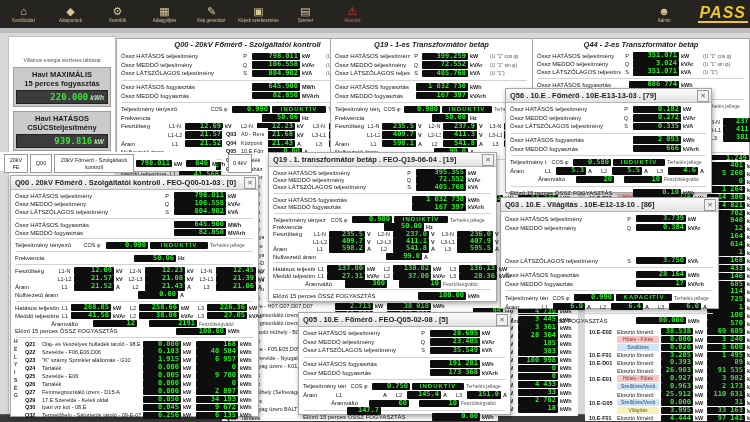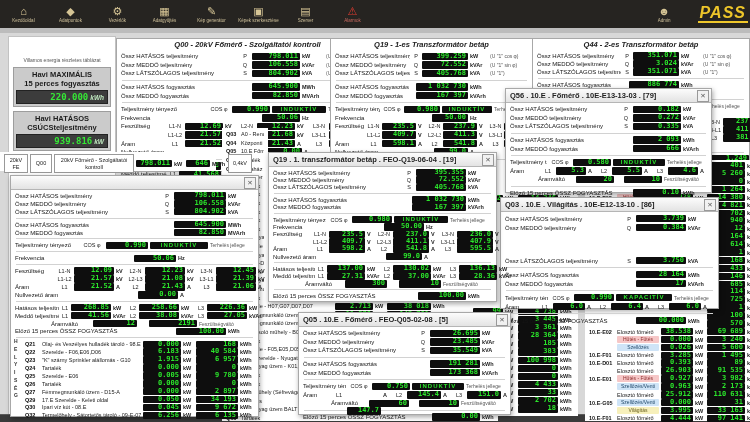--- a/index.html
+++ b/index.html
@@ -1332,20 +1332,21 @@
           <div class="hr"></div>
           <div class="row" style="height: 7.4px;">
             <span class="c c-L" style="flex: 1 1 0%;">Előző 15 perces ÖSSZ FOGYASZTÁS</span>
             <span class="c c-D" style="width: 44px;">100.00</span>
             <span class="c c-U" style="width: 24px;">kWh</span>
           </div>
         </div>
       </div>
       <div class="win popup" style="left: 10px; top: 175px; width: 249px; height: 242px; z-index: 13;">
         <div class="tbarw">
+          <span class="wtitle">Q00 . 20kV Főmérő . Szolgáltatói kontroll . FEO-Q00-01-03 . [0]</span>
           <span class="wclose">✕</span>
         </div>
         <div class="wbody">
           <div class="row" style="height: 7.9px;">
             <span class="c c-L" style="flex: 1 1 0%;">Össz HATÁSOS teljesítmény</span>
             <span class="c c-S" style="width: 10px;">P</span>
             <span class="c c-D" style="width: 48px;">798.011</span>
             <span class="c c-U" style="width: 26px;">kW</span>
           </div>
           <div class="row" style="height: 7.9px;">

